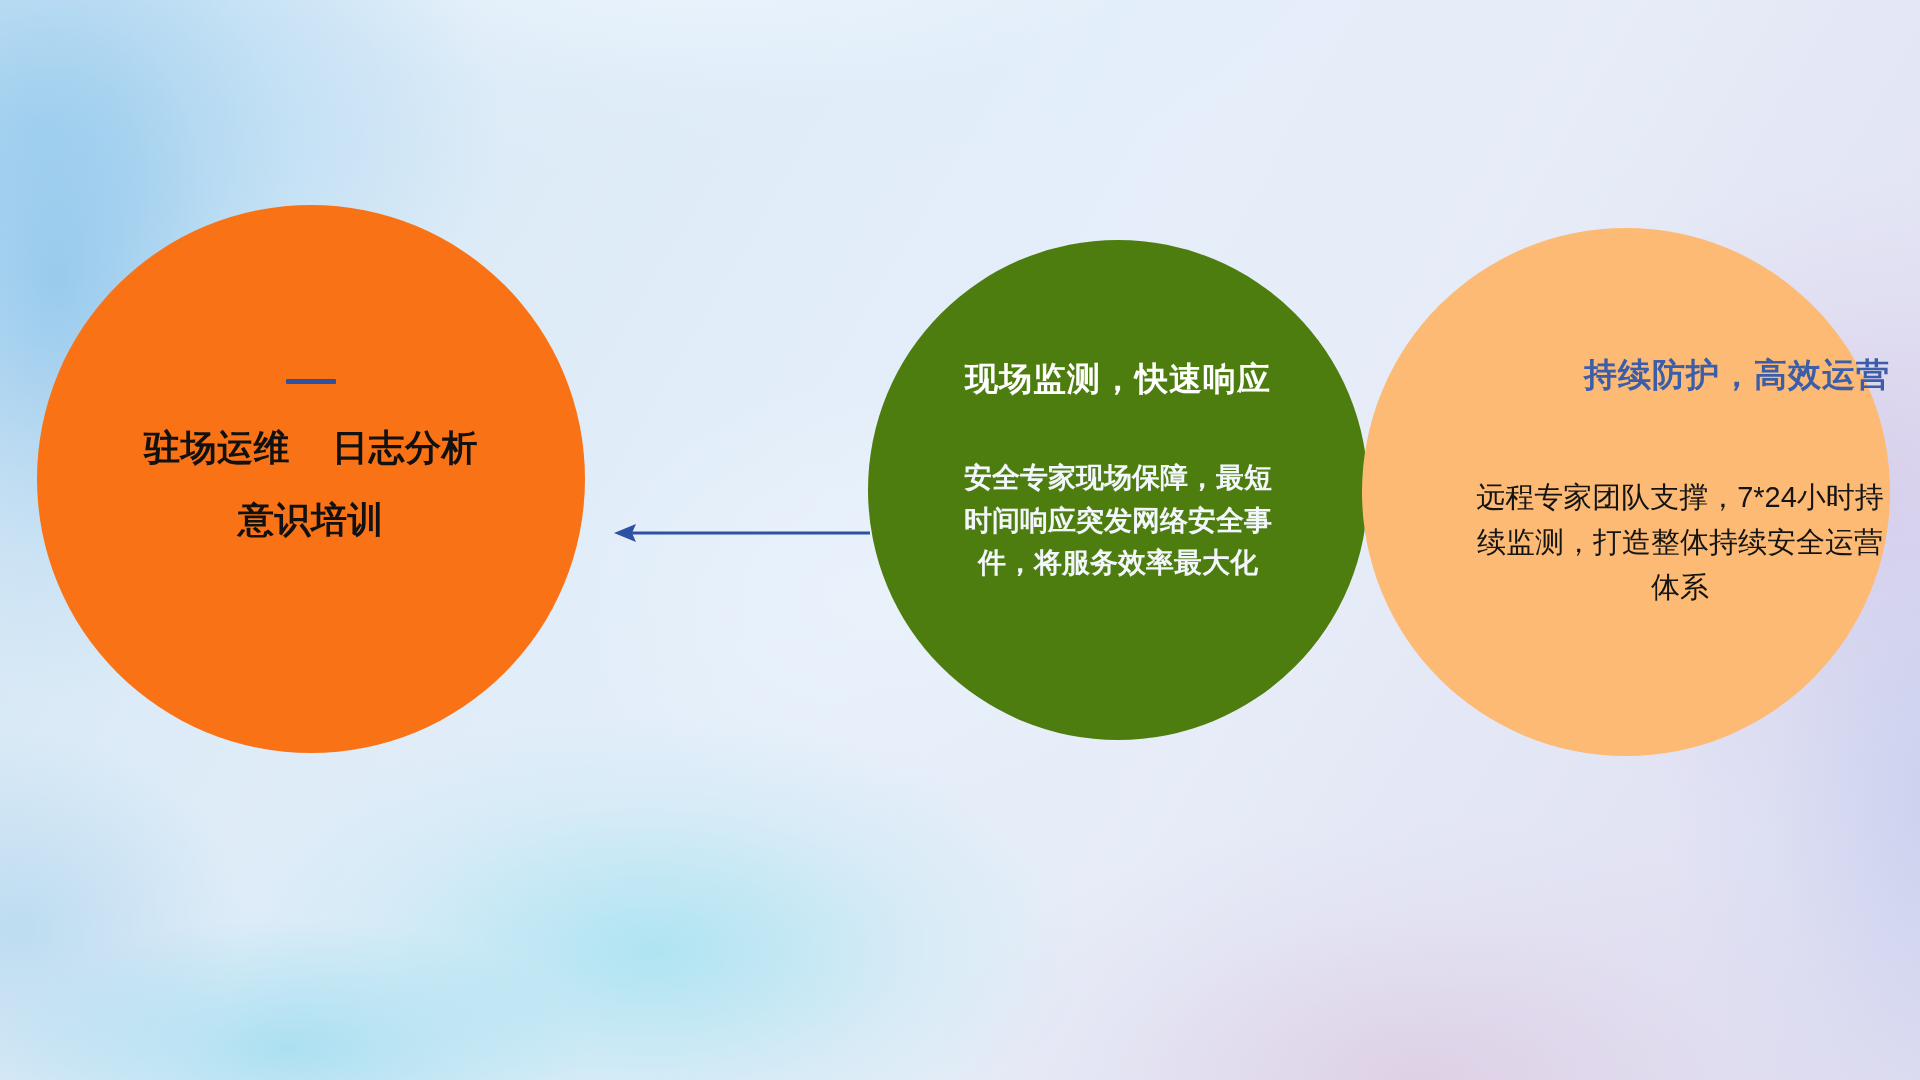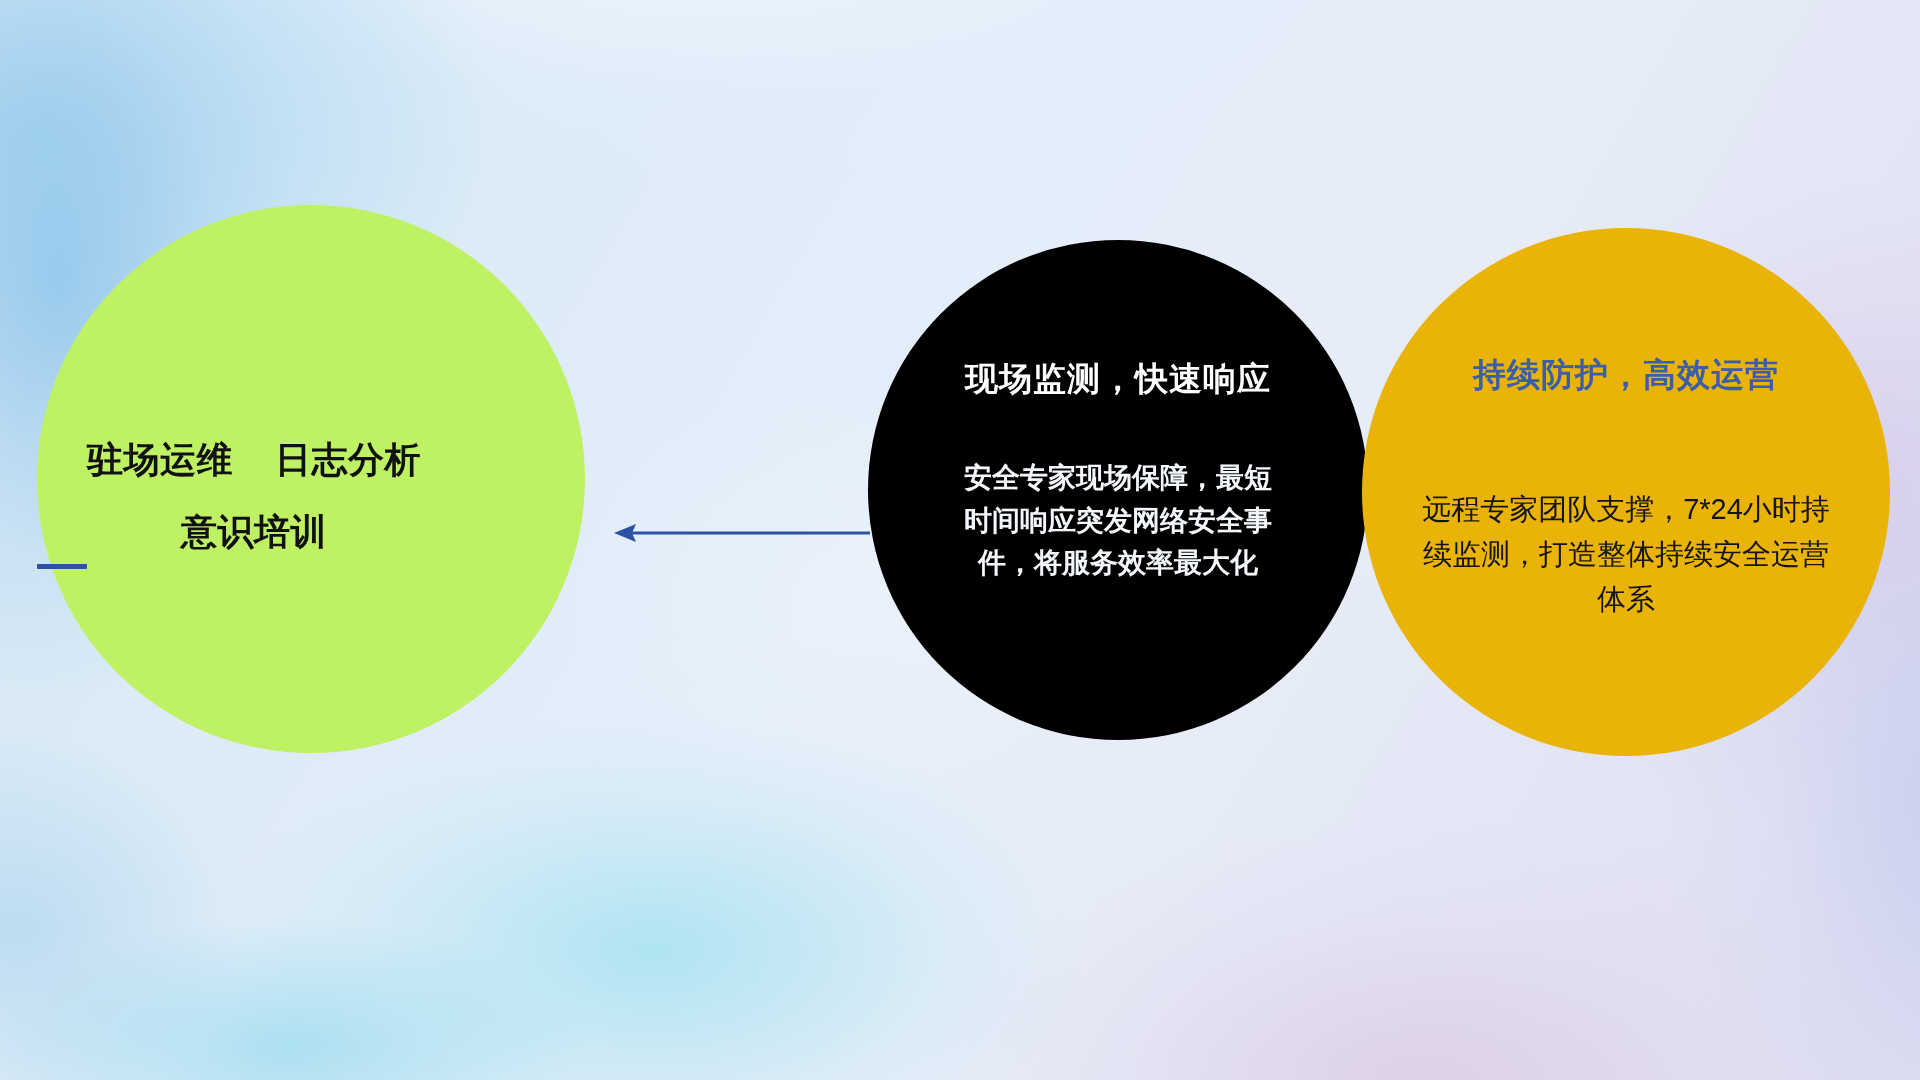--- a/index.html
+++ b/index.html
@@ -47,54 +47,54 @@
   }
 
   
   .arrow{position:absolute;left:608px;top:518px;width:262px;height:30px;}
 
   
   .circle{position:absolute;border-radius:50%;box-sizing:border-box;}
 
   .circle-left{
     left:37px;top:205px;width:548px;height:548px;
-    background:#bef264;
-    display:flex;flex-direction:row;align-items:center;justify-content:flex-start;
+    background:#f97316;
+    display:flex;flex-direction:column;align-items:center;justify-content:flex-start;
   }
   .dash{
     width:50px;height:5px;background:#2d51a3;border-radius:1px;
     margin-top:174px;
   }
   .left-lines{margin-top:46px;text-align:center;}
   .left-line{
     font-size:36px;font-weight:700;color:#111111;
     line-height:1.0;letter-spacing:.5px;white-space:pre;
     margin-bottom:36px;
   }
   .left-line:last-child{margin-bottom:13px;}
 
   .circle-mid{
     left:868px;top:240px;width:500px;height:500px;
-    background:#000000;
+    background:#4d7c0f;
     display:flex;flex-direction:column;align-items:center;
   }
   .mid-title{
     margin-top:122px;
     font-size:33px;font-weight:700;color:#ffffff;
     letter-spacing:1px;white-space:nowrap;line-height:1;
   }
   .mid-body{
     margin-top:62px;width:330px;text-align:center;
     font-size:28px;color:#f3f6fb;line-height:1.52;font-weight:700;
   }
 
   .circle-right{
     left:1362px;top:228px;width:528px;height:528px;
-    background:#eab308;
-    display:flex;flex-direction:column;align-items:center;gap:12px;
+    background:#fdba74;
+    display:flex;flex-direction:column;align-items:flex-end;
   }
   .right-title{
     margin-top:130px;
     font-size:33px;font-weight:700;color:#3c5ea8;
     letter-spacing:1px;white-space:nowrap;line-height:1;
   }
   .right-body{
     margin-top:84px;width:420px;text-align:center;
     font-size:29px;color:#141414;line-height:1.55;font-weight:400;
   }

